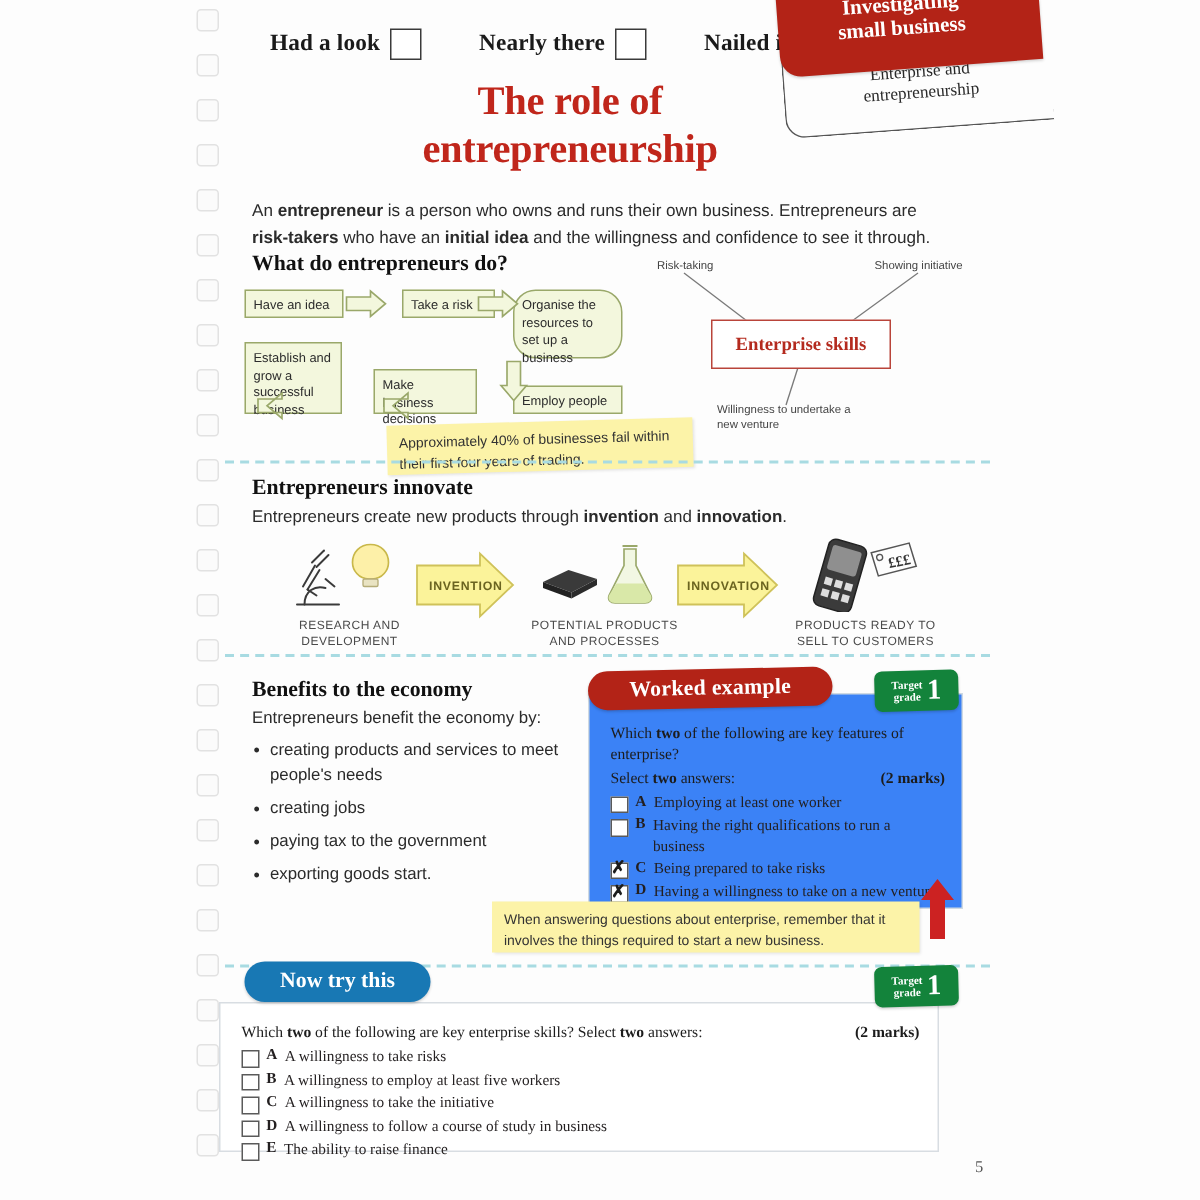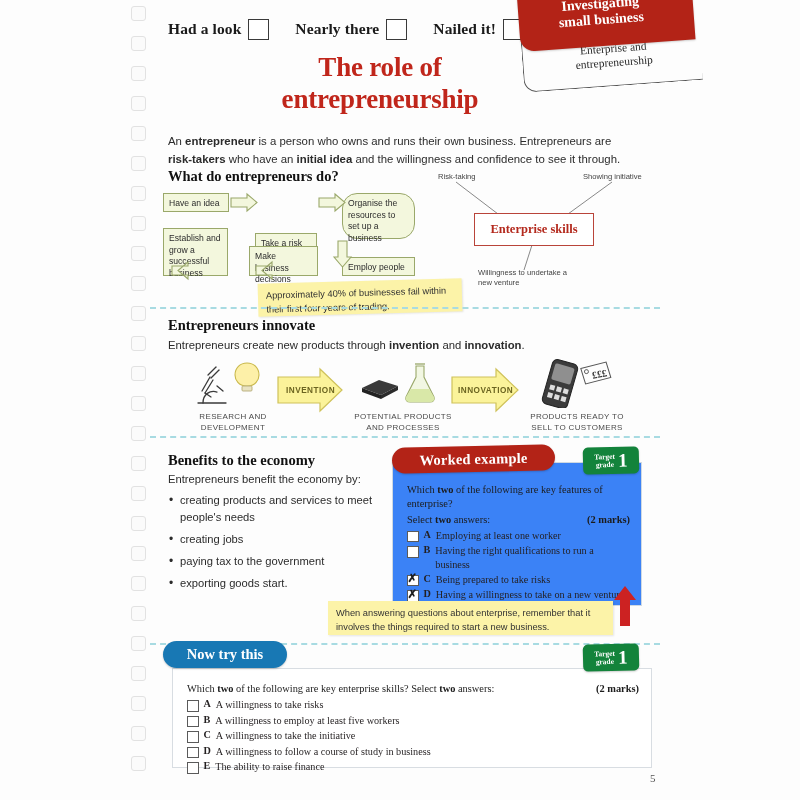--- a/index.html
+++ b/index.html
@@ -14,21 +14,21 @@
   
   #binding{position:absolute;left:131px;top:6px;width:20px;height:790px;}
   .hole{
     position:absolute;left:0;width:13px;height:13px;
     border:1.6px solid #e2e2e2;border-radius:3px;background:#fbfbfb;
   }
 
   
   #status-row{position:absolute;left:168px;top:14px;width:420px;height:30px;
     display:flex;align-items:center;gap:26px;}
-  .status-item{display:flex;align-items:center;gap:7px;}
+  .status-item{display:flex;align-items:center;gap:7px;margin-left:12px;}
   .status-label{font-family:"Liberation Serif",serif;font-weight:bold;font-size:15.5px;color:#1a1a1a;
     letter-spacing:.1px;white-space:nowrap;}
   .status-box{width:19px;height:19px;border:1.6px solid #3a3a3a;background:#fff;}
 
   
   #unit-tab{position:absolute;left:521px;top:-26px;width:175px;height:78px;
     background:#b32317;border-radius:0 0 0 14px;
     transform:rotate(-4.2deg);transform-origin:left bottom;
     box-shadow:0 1px 2px rgba(0,0,0,.18);z-index:6;}
   #unit-tab .t{position:absolute;left:0;right:10px;top:28px;text-align:center;
@@ -109,21 +109,21 @@
   .ck{width:9.5px;height:9.5px;border:1.1px solid #5a5a5a;background:#fff;
     flex:0 0 auto;margin-top:2px;position:relative;}
   .ck.x:after{content:"✗";position:absolute;left:-0.5px;top:-4.5px;
     font-size:11.5px;color:#1c1c1c;font-family:"Liberation Serif",serif;font-weight:bold;}
   .opt-l{font-family:"Liberation Serif",serif;font-weight:bold;font-size:10.2px;flex:0 0 auto;}
   .opt-t{font-family:"Liberation Serif",serif;font-size:10.2px;line-height:1.3;}
 
   #red-arrow{position:absolute;left:614px;top:586px;width:22px;height:40px;z-index:10;}
 
   
-  #nt-panel{position:absolute;left:172px;top:668px;width:478px;height:98px;
+  #nt-panel{position:absolute;left:146px;top:668px;width:478px;height:98px;
     background:#fff;border:1px solid #d8dde2;}
   #nt-badge{position:absolute;left:163px;top:641px;width:124px;height:27px;
     background:#1878b4;border-radius:14px;display:flex;align-items:center;
     justify-content:center;z-index:8;box-shadow:0 1px 2px rgba(0,0,0,.2);}
   #nt-badge span{color:#fff;font-family:"Liberation Serif",serif;font-weight:bold;font-size:14.5px;}
 
   #page-num{position:absolute;left:650px;top:772px;font-family:"Liberation Serif",serif;
     font-size:11px;color:#555;}
 </style>
 </head>
@@ -194,21 +194,21 @@
 
   <div class="intro">
     <span>An </span><b>entrepreneur</b><span> is a person who owns and runs their own business. Entrepreneurs are </span><b>risk-takers</b><span> who have an </span><b>initial idea</b><span> and the willingness and confidence to see it through.</span>
   </div>
 
   <div class="h-sub" style="left:168px;top:168px;">What do entrepreneurs do?</div>
 
   <div class="fbox ctr" style="left:163px;top:193px;width:66px;height:19px;">
       <span>Have an idea</span>
     </div>
-  <div class="fbox ctr" style="left:255px;top:193px;width:62px;height:19px;margin-top:40px;">
+  <div class="fbox ctr" style="left:268px;top:193px;width:62px;height:19px;">
       <span>Take a risk</span>
     </div>
   <div class="fbox" style="left:342px;top:193px;width:73px;height:46px;border-radius:15px;"><span>Organise the resources to set up a business</span></div>
   <div class="fbox ctr" style="left:342px;top:257px;width:73px;height:19px;">
       <span>Employ people</span>
     </div>
   <div class="fbox" style="left:249px;top:246px;width:69px;height:30px;"><span>Make business decisions</span></div>
   <div class="fbox" style="left:163px;top:228px;width:65px;height:48px;"><span>Establish and grow a successful business</span></div>
 
   <svg class="farr" style="left:150px;top:185px;" width="300" height="100">

